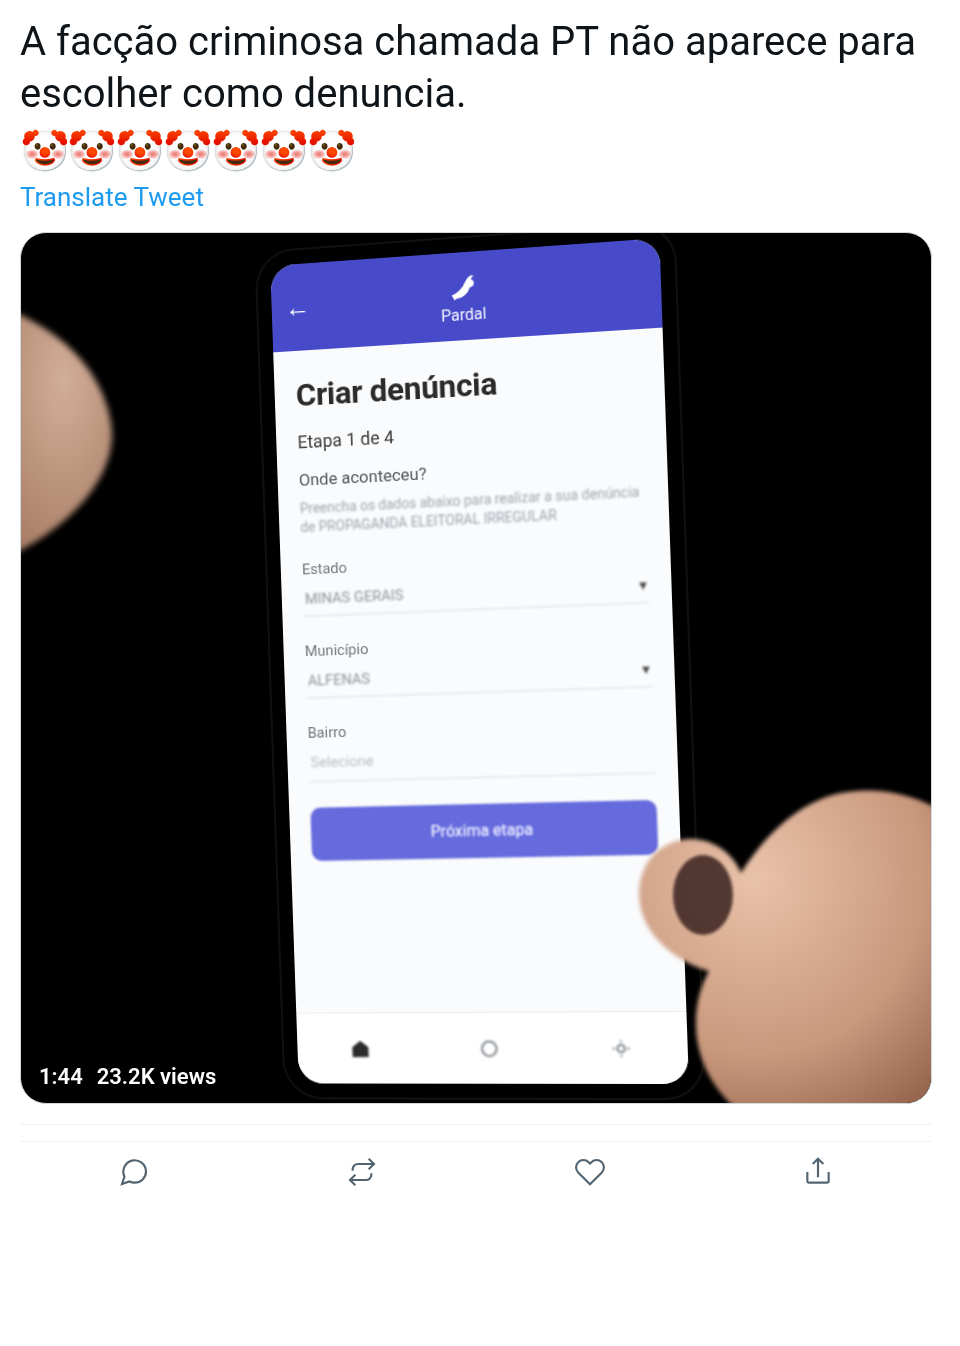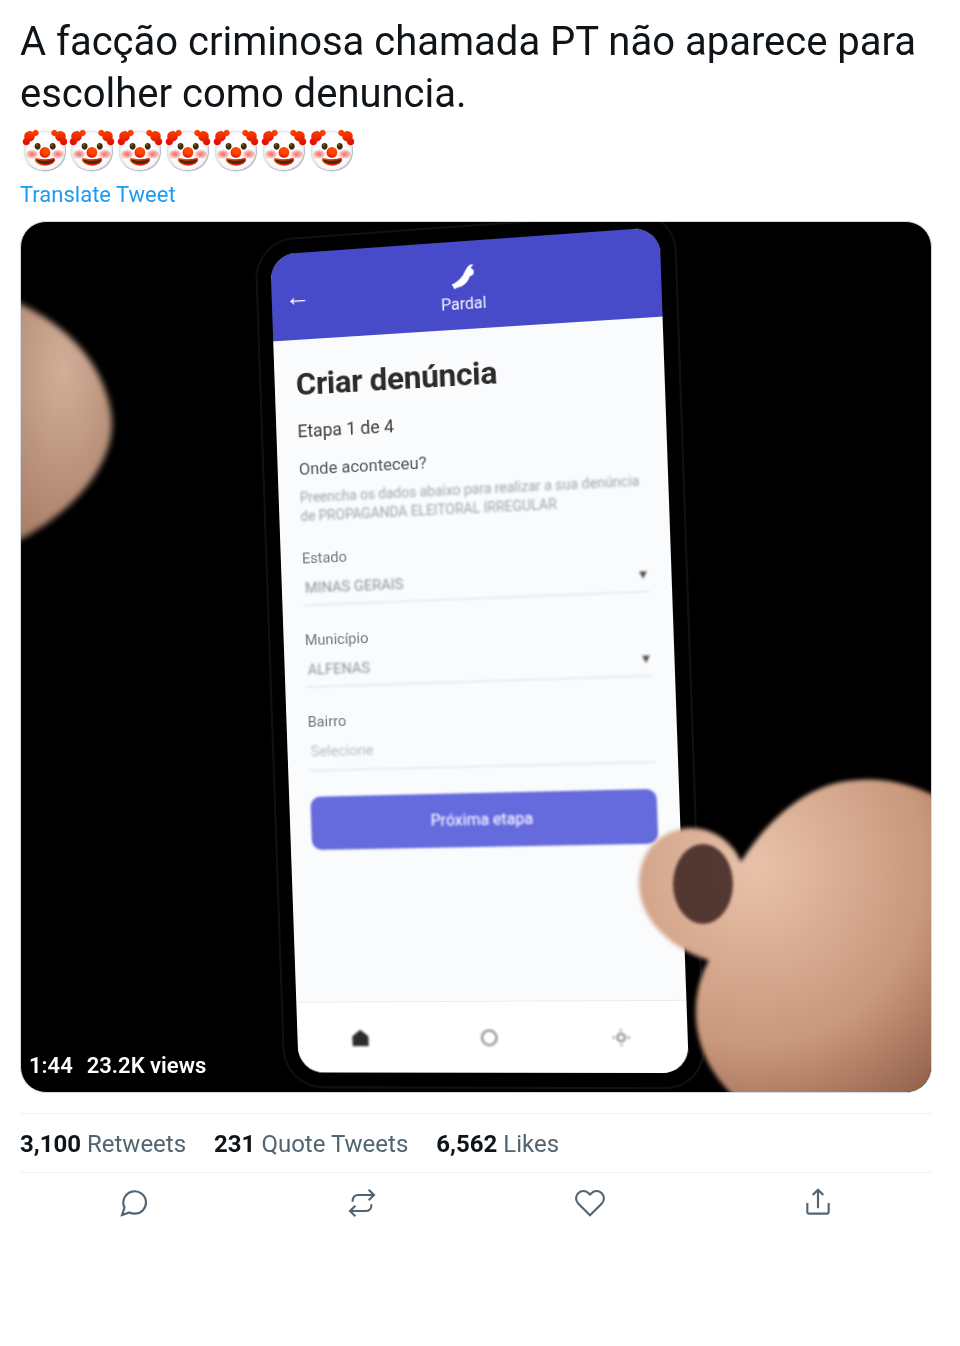--- a/index.html
+++ b/index.html
@@ -24,22 +24,22 @@
     font-size: 40px;
     line-height: 1.2;
     margin-bottom: 6px;
   }
   .emoji {
     display: inline-block;
     margin-right: -2px;
   }
   .translate {
     color: #1d9bf0;
-    font-size: 22px;
-    margin-bottom: 14px;
+    font-size: 26px;
+    margin-bottom: 20px;
     cursor: pointer;
   }
   .media-wrap {
     width: 100%;
     border-radius: 26px;
     overflow: hidden;
     background: #000;
     position: relative;
     aspect-ratio: 920 / 880;
     border: 1px solid #cfd9de;
@@ -187,21 +187,21 @@
   .finger-left {
     position: absolute;
     left: -30px;
     top: 70px;
     width: 140px;
     height: 260px;
     pointer-events: none;
   }
   .video-overlay {
     position: absolute;
-    left: 8px;
+    left: 18px;
     bottom: 14px;
     display: flex;
     gap: 14px;
     align-items: center;
     color: #fff;
     font-size: 22px;
     font-weight: 600;
     text-shadow: 0 1px 3px rgba(0,0,0,.7);
   }
 
@@ -341,25 +341,20 @@
 
     <div class="video-overlay">
       <span>1:44</span>
       <span>23.2K views</span>
     </div>
   </div>
 
 
   <div class="divider"></div>
 
-  <div class="stats">
-    <span><b>3,100</b><span>Retweets</span></span>
-    <span><b>231</b><span>Quote Tweets</span></span>
-    <span><b>6,562</b><span>Likes</span></span>
-  </div>
 
   <div class="actions">
     <div class="act">
       <svg viewBox="0 0 24 24">
           <path d="M21 11.5a8.38 8.38 0 0 1-8.5 8.5 9 9 0 0 1-4-.9L3 21l1.9-5.5A8.5 8.5 0 1 1 21 11.5z"></path>
         </svg>
     </div>
     <div class="act">
       <svg viewBox="0 0 24 24">
           <path d="M17 2l4 4-4 4M21 6H9a4 4 0 0 0-4 4v1M7 22l-4-4 4-4M3 18h12a4 4 0 0 0 4-4v-1"></path>

